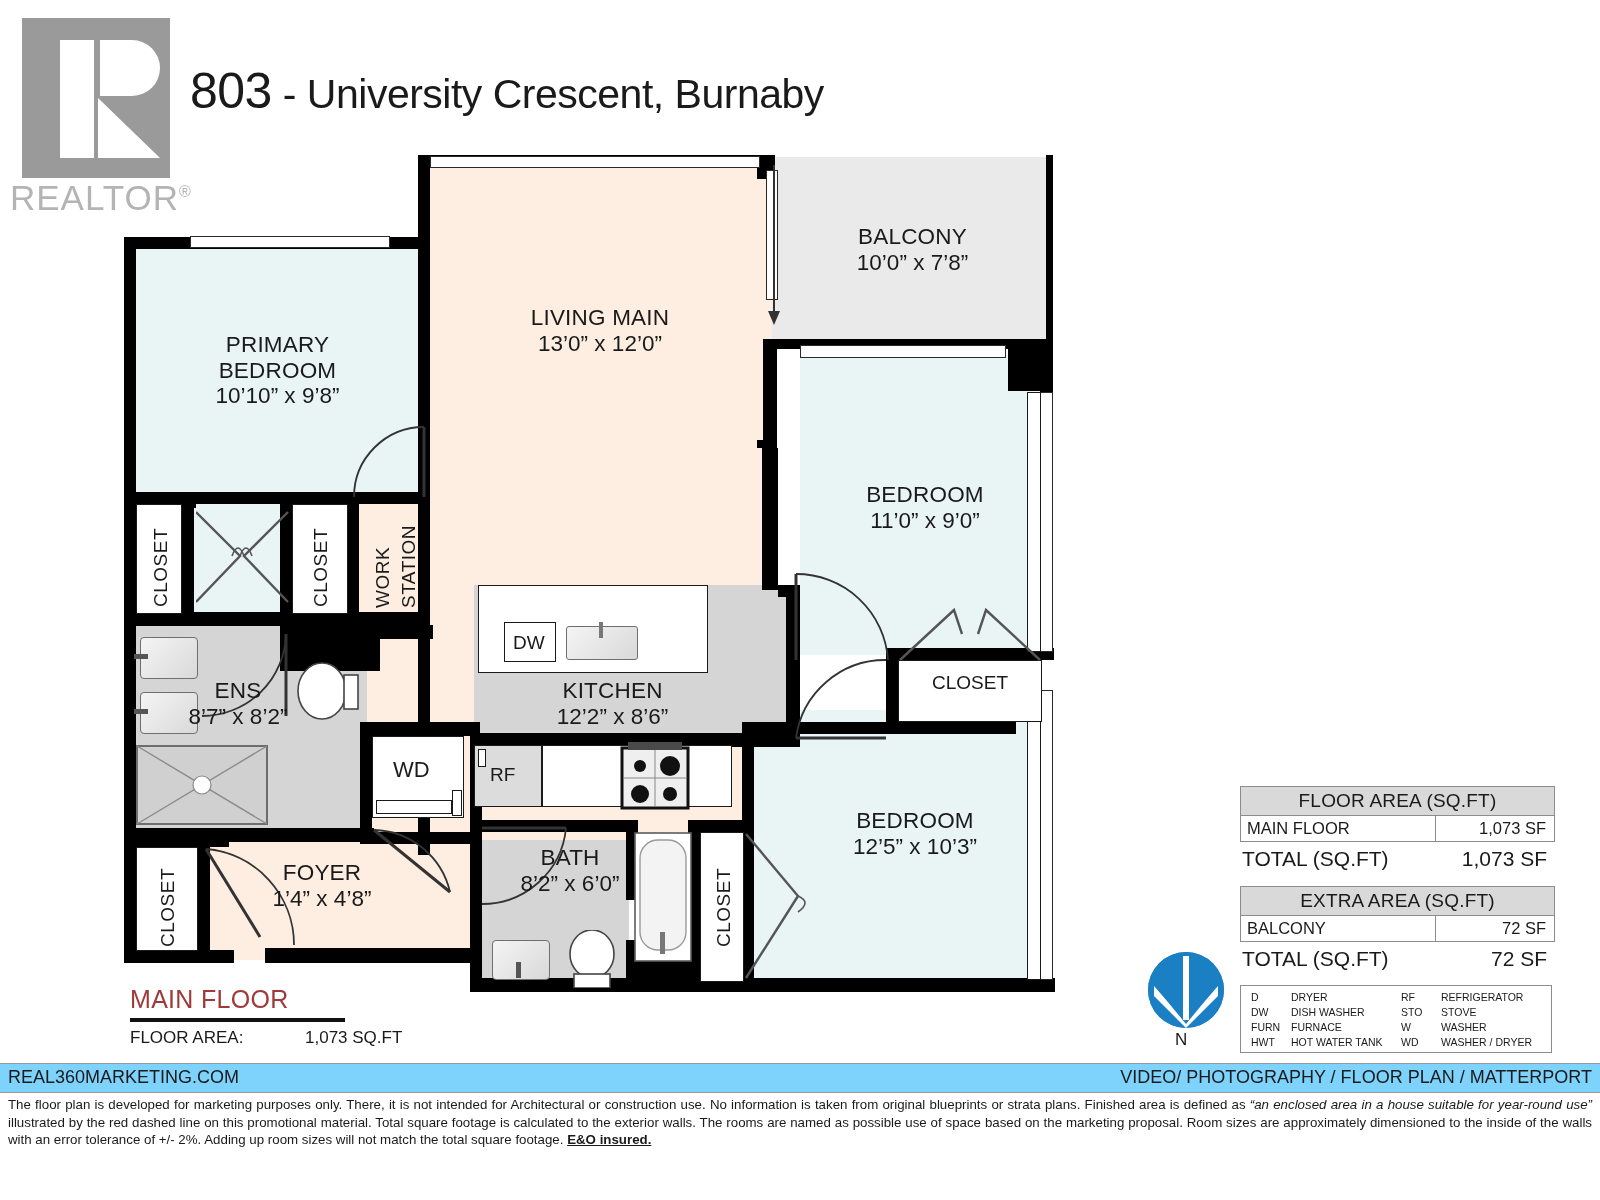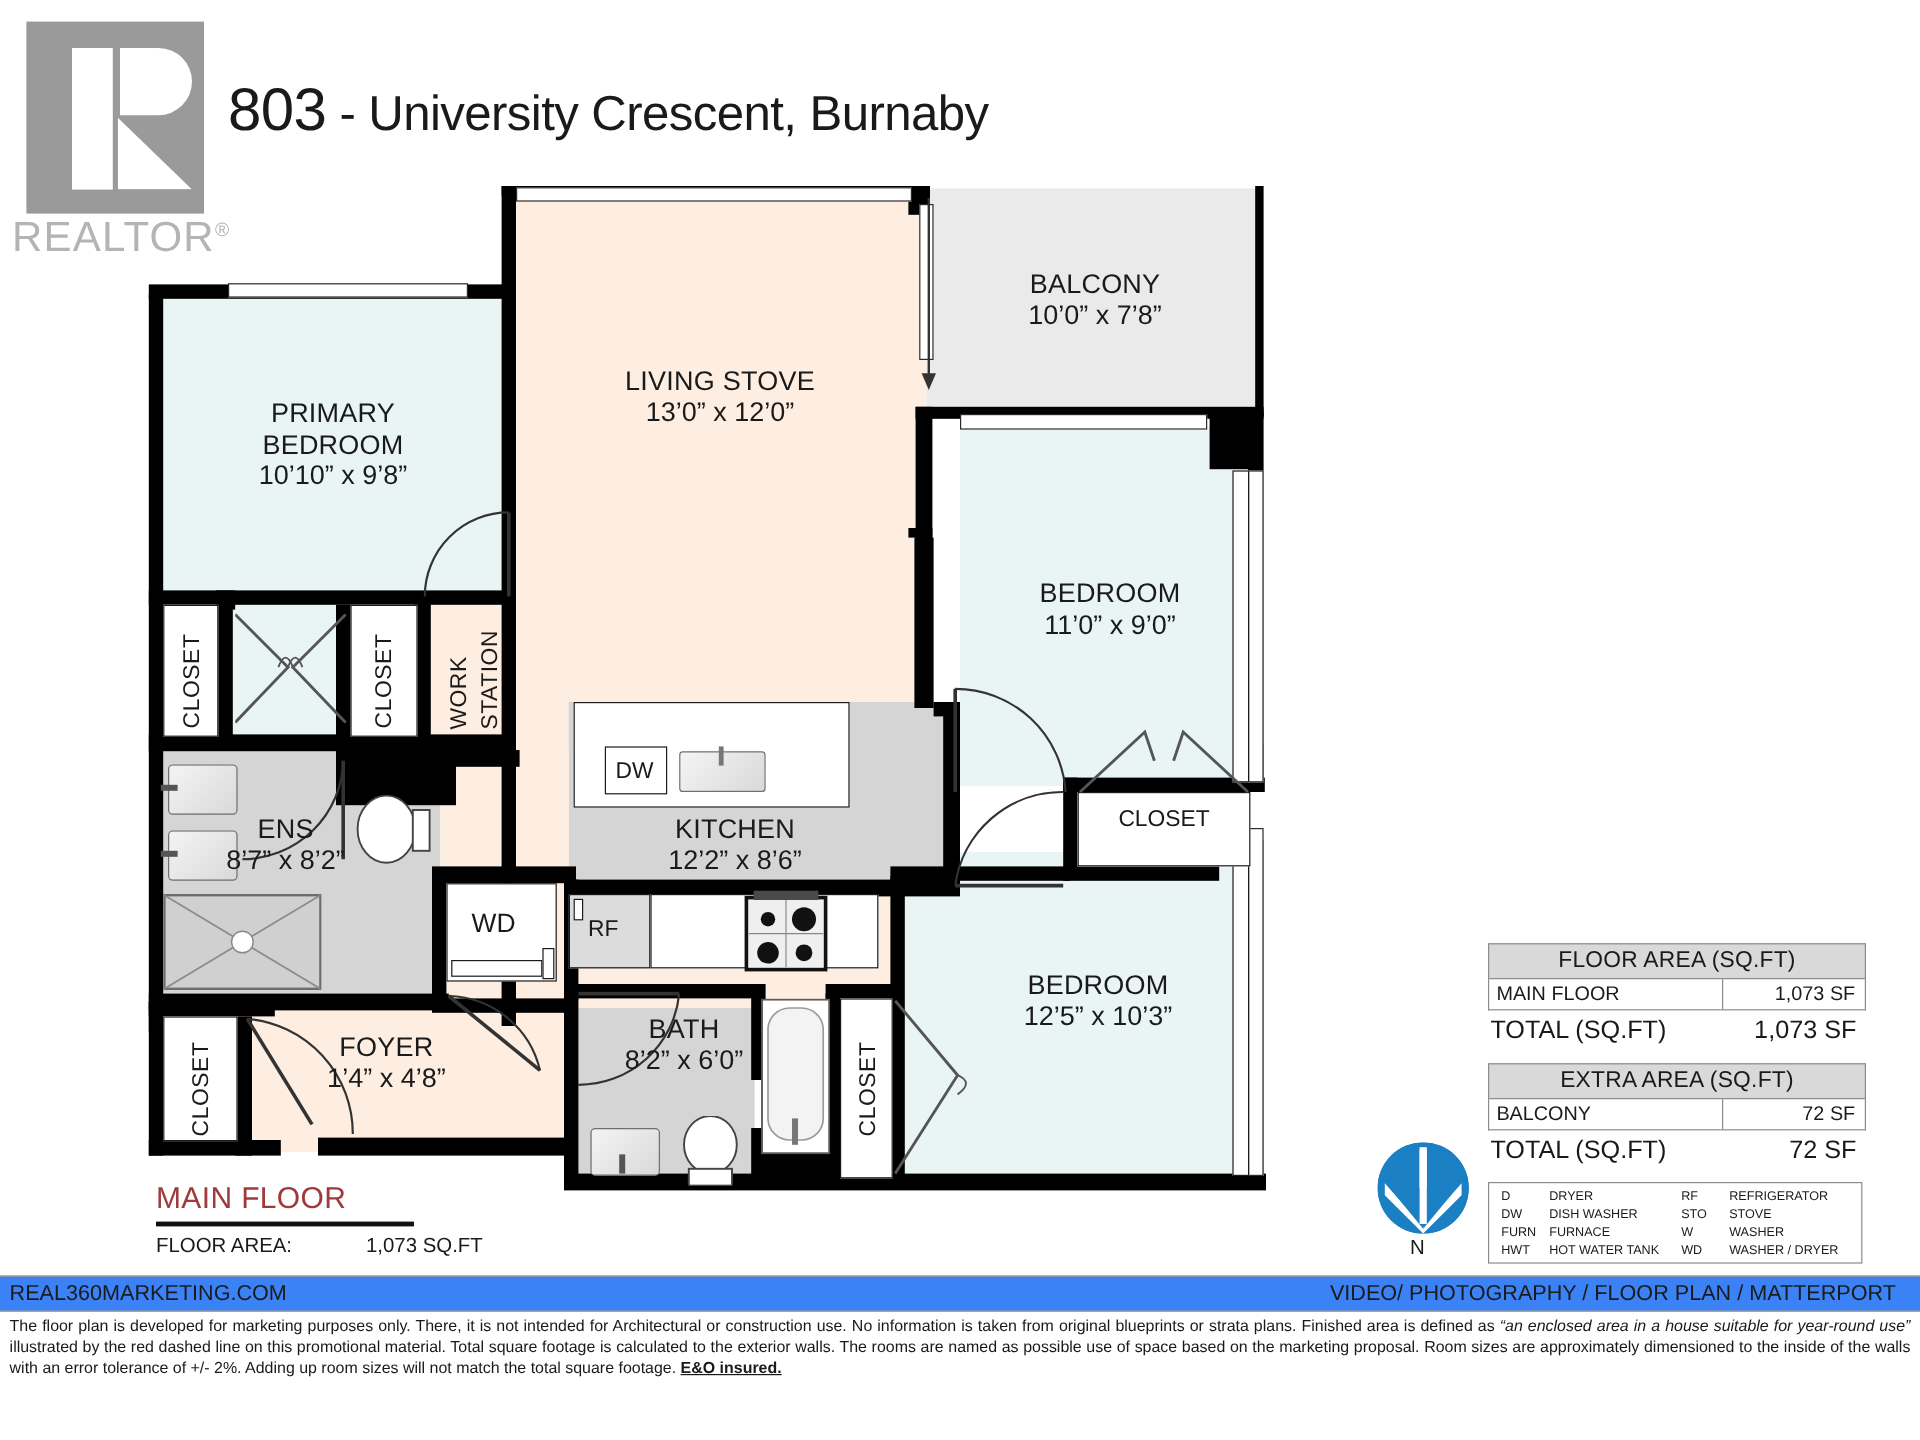--- a/index.html
+++ b/index.html
@@ -67,24 +67,24 @@
   #legend .lrow{display:flex;line-height:1.42;}
   #legend .c{display:flex;width:156px;}
   #legend .ab{width:40px;}
 
   
   #compass{position:absolute;left:1148px;top:952px;width:76px;height:76px;border-radius:50%;
            background:#1b7fc4;}
   #compass-label{position:absolute;left:1175px;top:1030px;font-size:17px;}
 
   
-  #fbar{position:absolute;left:0;top:1063px;width:1600px;height:28px;background:#3b82f6;
+  #fbar{position:absolute;left:0;top:1063px;width:1600px;height:28px;background:#7dd3fc;
         border-top:1.3px solid #9a9a9a;border-bottom:1.3px solid #9a9a9a;}
   #fbar .l{position:absolute;left:8px;top:3px;font-size:18px;}
-  #fbar .r{position:absolute;right:20px;top:3px;font-size:18px;}
+  #fbar .r{position:absolute;right:8px;top:3px;font-size:18px;}
   #disc{position:absolute;left:8px;top:1096px;width:1584px;font-size:13.3px;line-height:1.33;text-align:justify;}
   #disc i{font-style:italic;}
   #disc b{font-weight:bold;text-decoration:underline;}
 </style>
 </head>
 <body>
 
 <div class="abs" id="realtor-logo">
   <div class="rbox">
     <div class="rstem"></div>
@@ -279,21 +279,21 @@
     <polyline points="2,2 54,64 2,146" fill="none" stroke="#555" stroke-width="2.4"></polyline>
     <path d="M54 64 q14 6 0 16" fill="none" stroke="#555" stroke-width="1.6"></path>
   </svg>
 
   <div class="lbl" style="left:140px;top:332px;width:275px;">
     <div class="nm">PRIMARY</div>
     <div class="nm">BEDROOM</div>
     <div class="dim">10’10” x 9’8”</div>
   </div>
   <div class="lbl" style="left:455px;top:305px;width:290px;">
-    <div class="nm">LIVING STOVE</div>
+    <div class="nm">LIVING MAIN</div>
     <div class="dim">13’0” x 12’0”</div>
   </div>
   <div class="lbl" style="left:790px;top:224px;width:245px;">
     <div class="nm">BALCONY</div>
     <div class="dim">10’0” x 7’8”</div>
   </div>
   <div class="lbl" style="left:805px;top:482px;width:240px;">
     <div class="nm">BEDROOM</div>
     <div class="dim">11’0” x 9’0”</div>
   </div>

